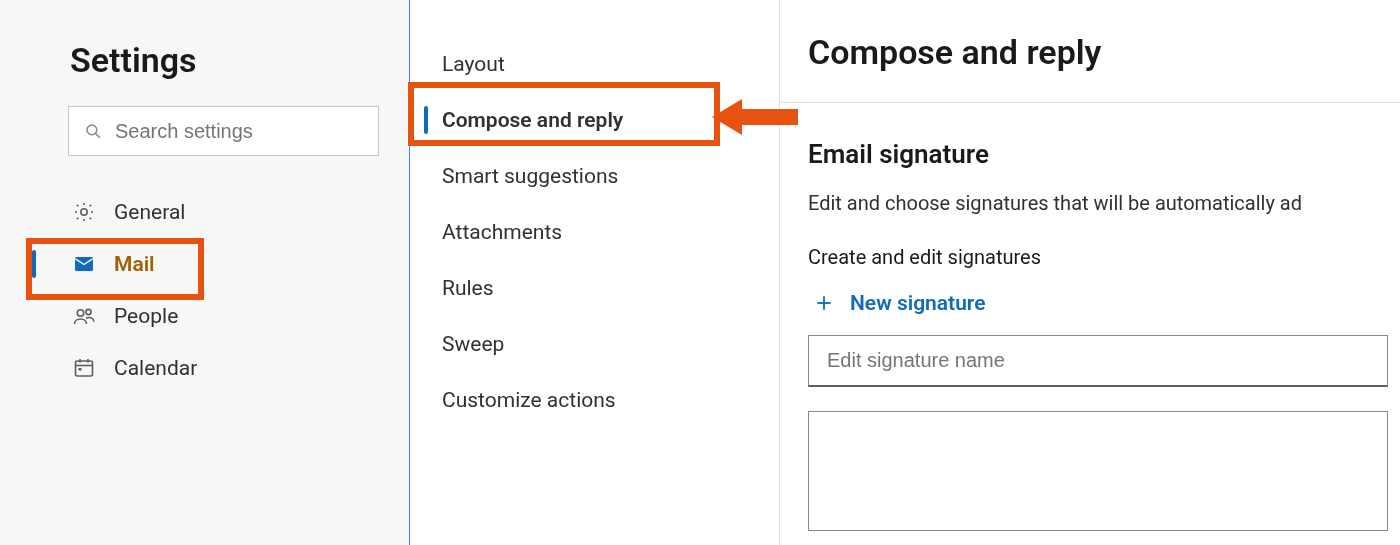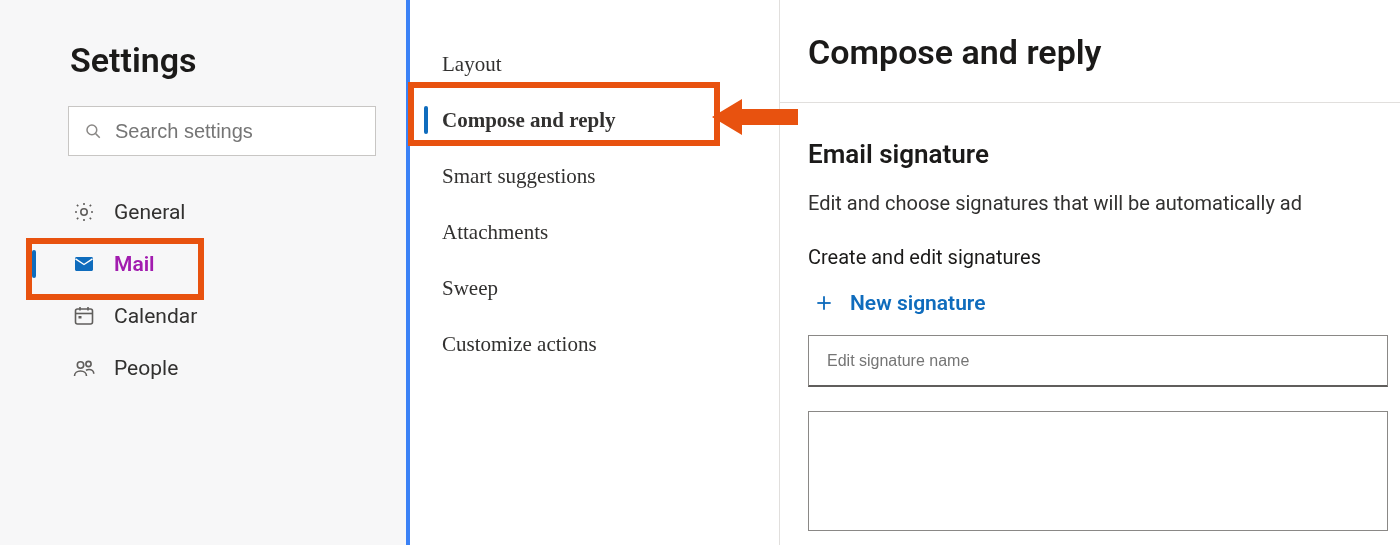--- a/index.html
+++ b/index.html
@@ -17,21 +17,21 @@
     flex-direction: row;
     width: 1400px;
     height: 545px;
     position: relative;
   }
   
   .panel-left {
     width: 410px;
     height: 100%;
     background: #f7f7f8;
-    border-right: 4px solid #3b82f6;
+    border-right: 1px solid #3b82f6;
     padding: 28px 30px 0 68px;
     position: relative;
   }
   .settings-title {
     font-size: 34px;
     font-weight: 600;
     margin: 12px 0 26px 2px;
   }
   .search-wrap {
     position: relative;
@@ -64,41 +64,40 @@
     padding-left: 4px;
     font-size: 21px;
     color: #323130;
     cursor: pointer;
     position: relative;
     text-align: center;
   }
   .cat-item .ico { width: 24px; height: 24px; color: #605e5c; flex: none; }
   .cat-item.selected {
     font-weight: 600;
-    color: #a21caf;
+    color: #a16207;
   }
   .cat-item.selected .ico { color: #0f6cbd; }
   .cat-item.selected::before {
     content: "";
     position: absolute;
     left: -36px;
     top: 12px; bottom: 12px;
     width: 4px;
     border-radius: 2px;
     background: #0f6cbd;
   }
 
   
   .panel-mid {
     width: 370px;
     height: 100%;
     border-right: 1px solid #e1dfdd;
     padding-top: 36px;
     position: relative;
-    font-family: Liberation Serif, serif;
   }
   .sub-list { list-style: none; padding: 0; margin: 0; }
   .sub-item {
     height: 56px;
     display: flex;
     align-items: center;
     padding-left: 32px;
     font-size: 21px;
     color: #323130;
     cursor: pointer;
@@ -163,21 +162,21 @@
   }
   .new-sig .plus { width: 20px; height: 20px; }
   .sig-name-input {
     display: block;
     width: 580px;
     height: 52px;
     border: 1px solid #8a8886;
     border-bottom: 2px solid #605e5c;
     background: #ffffff;
     padding: 0 18px;
-    font-size: 16px;
+    font-size: 20px;
     color: #8b5cf6;
     outline: none;
     margin-bottom: 24px;
   }
   .sig-body {
     width: 580px;
     border: 1px solid #8a8886;
     height: 120px;
     background: #ffffff;
   }
@@ -220,55 +219,58 @@
       </li>
       <li class="cat-item selected">
         <svg class="ico" viewBox="0 0 24 24" fill="currentColor">
           <path d="M3 6.5C3 5.67 3.67 5 4.5 5h15c.83 0 1.5.67 1.5 1.5v11c0 .83-.67 1.5-1.5 1.5h-15C3.67 19 3 18.33 3 17.5v-11Z" fill="#0f6cbd"></path>
           <path d="M3.5 6.8 12 12.5l8.5-5.7" fill="none" stroke="#ffffff" stroke-width="1.4"></path>
         </svg>
         <span>Mail</span>
       </li>
       <li class="cat-item">
         <svg class="ico" viewBox="0 0 24 24" fill="none" stroke="currentColor" stroke-width="1.6">
+          <circle cx="8.5" cy="9" r="3.2"></circle>
+            <path d="M2.5 20c0-3 2.7-5 6-5s6 2 6 5"></path>
+          <circle cx="16.5" cy="8" r="2.6"></circle>
+            <path d="M14 14.3c1-.5 2.1-.8 3-.8 2.7 0 4.8 1.7 4.8 4.2"></path>
+        </svg>
+        <span>People</span>
+      </li>
+      <li class="cat-item">
+        <svg class="ico" viewBox="0 0 24 24" fill="none" stroke="currentColor" stroke-width="1.6">
           <rect x="3.5" y="5" width="17" height="15" rx="2"></rect>
             <line x1="3.5" y1="9.5" x2="20.5" y2="9.5"></line>
           <line x1="8" y1="3" x2="8" y2="6.5"></line>
             <line x1="16" y1="3" x2="16" y2="6.5"></line>
           <rect x="6.5" y="12" width="3" height="2.5" fill="currentColor" stroke="none"></rect>
         </svg>
         <span>Calendar</span>
       </li>
-      <li class="cat-item">
-        <svg class="ico" viewBox="0 0 24 24" fill="none" stroke="currentColor" stroke-width="1.6">
-          <circle cx="8.5" cy="9" r="3.2"></circle>
-            <path d="M2.5 20c0-3 2.7-5 6-5s6 2 6 5"></path>
-          <circle cx="16.5" cy="8" r="2.6"></circle>
-            <path d="M14 14.3c1-.5 2.1-.8 3-.8 2.7 0 4.8 1.7 4.8 4.2"></path>
-        </svg>
-        <span>People</span>
-      </li>
     </ul>
 
     <div class="highlight-box" style="left:26px; top:238px; width:178px; height:62px;"></div>
   </div>
 
   <div class="panel-mid">
     <ul class="sub-list">
       <li class="sub-item">
           <span>Layout</span>
         </li>
       <li class="sub-item selected">
           <span>Compose and reply</span>
         </li>
       <li class="sub-item">
           <span>Smart suggestions</span>
         </li>
       <li class="sub-item">
           <span>Attachments</span>
+        </li>
+      <li class="sub-item">
+          <span>Rules</span>
         </li>
       <li class="sub-item">
           <span>Sweep</span>
         </li>
       <li class="sub-item">
           <span>Customize actions</span>
         </li>
     </ul>
 
     <div class="highlight-box" style="left:-2px; top:82px; width:312px; height:64px;"></div>

